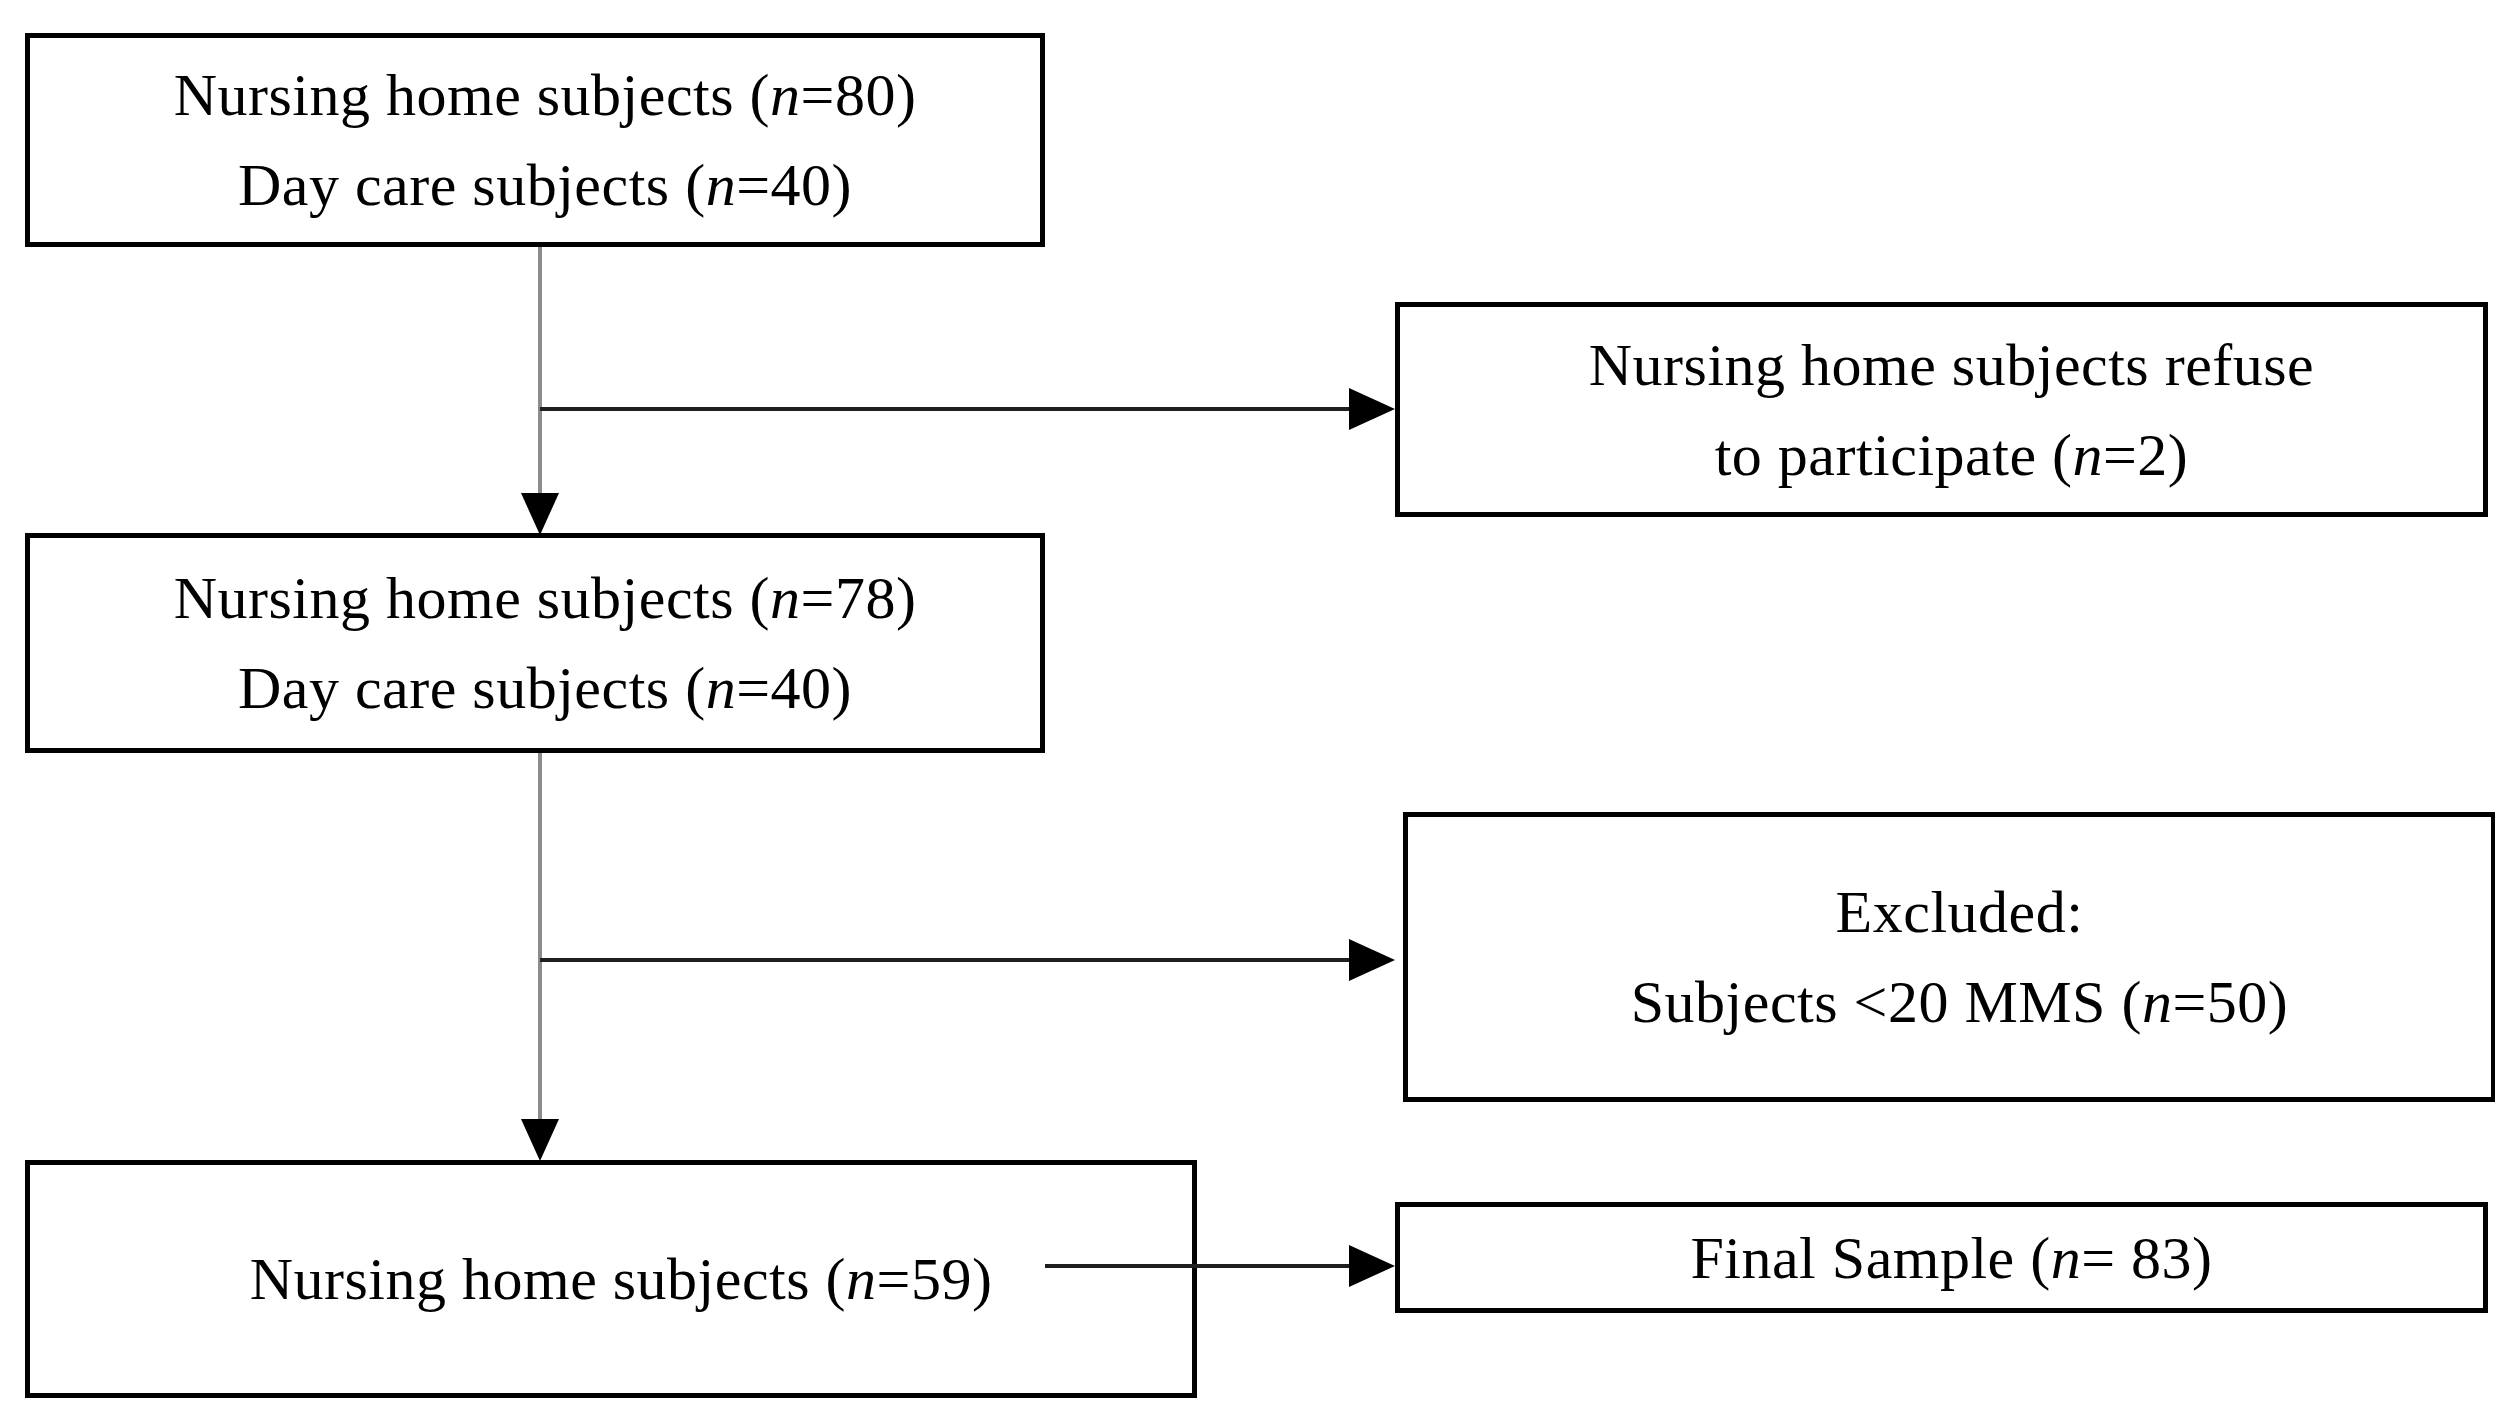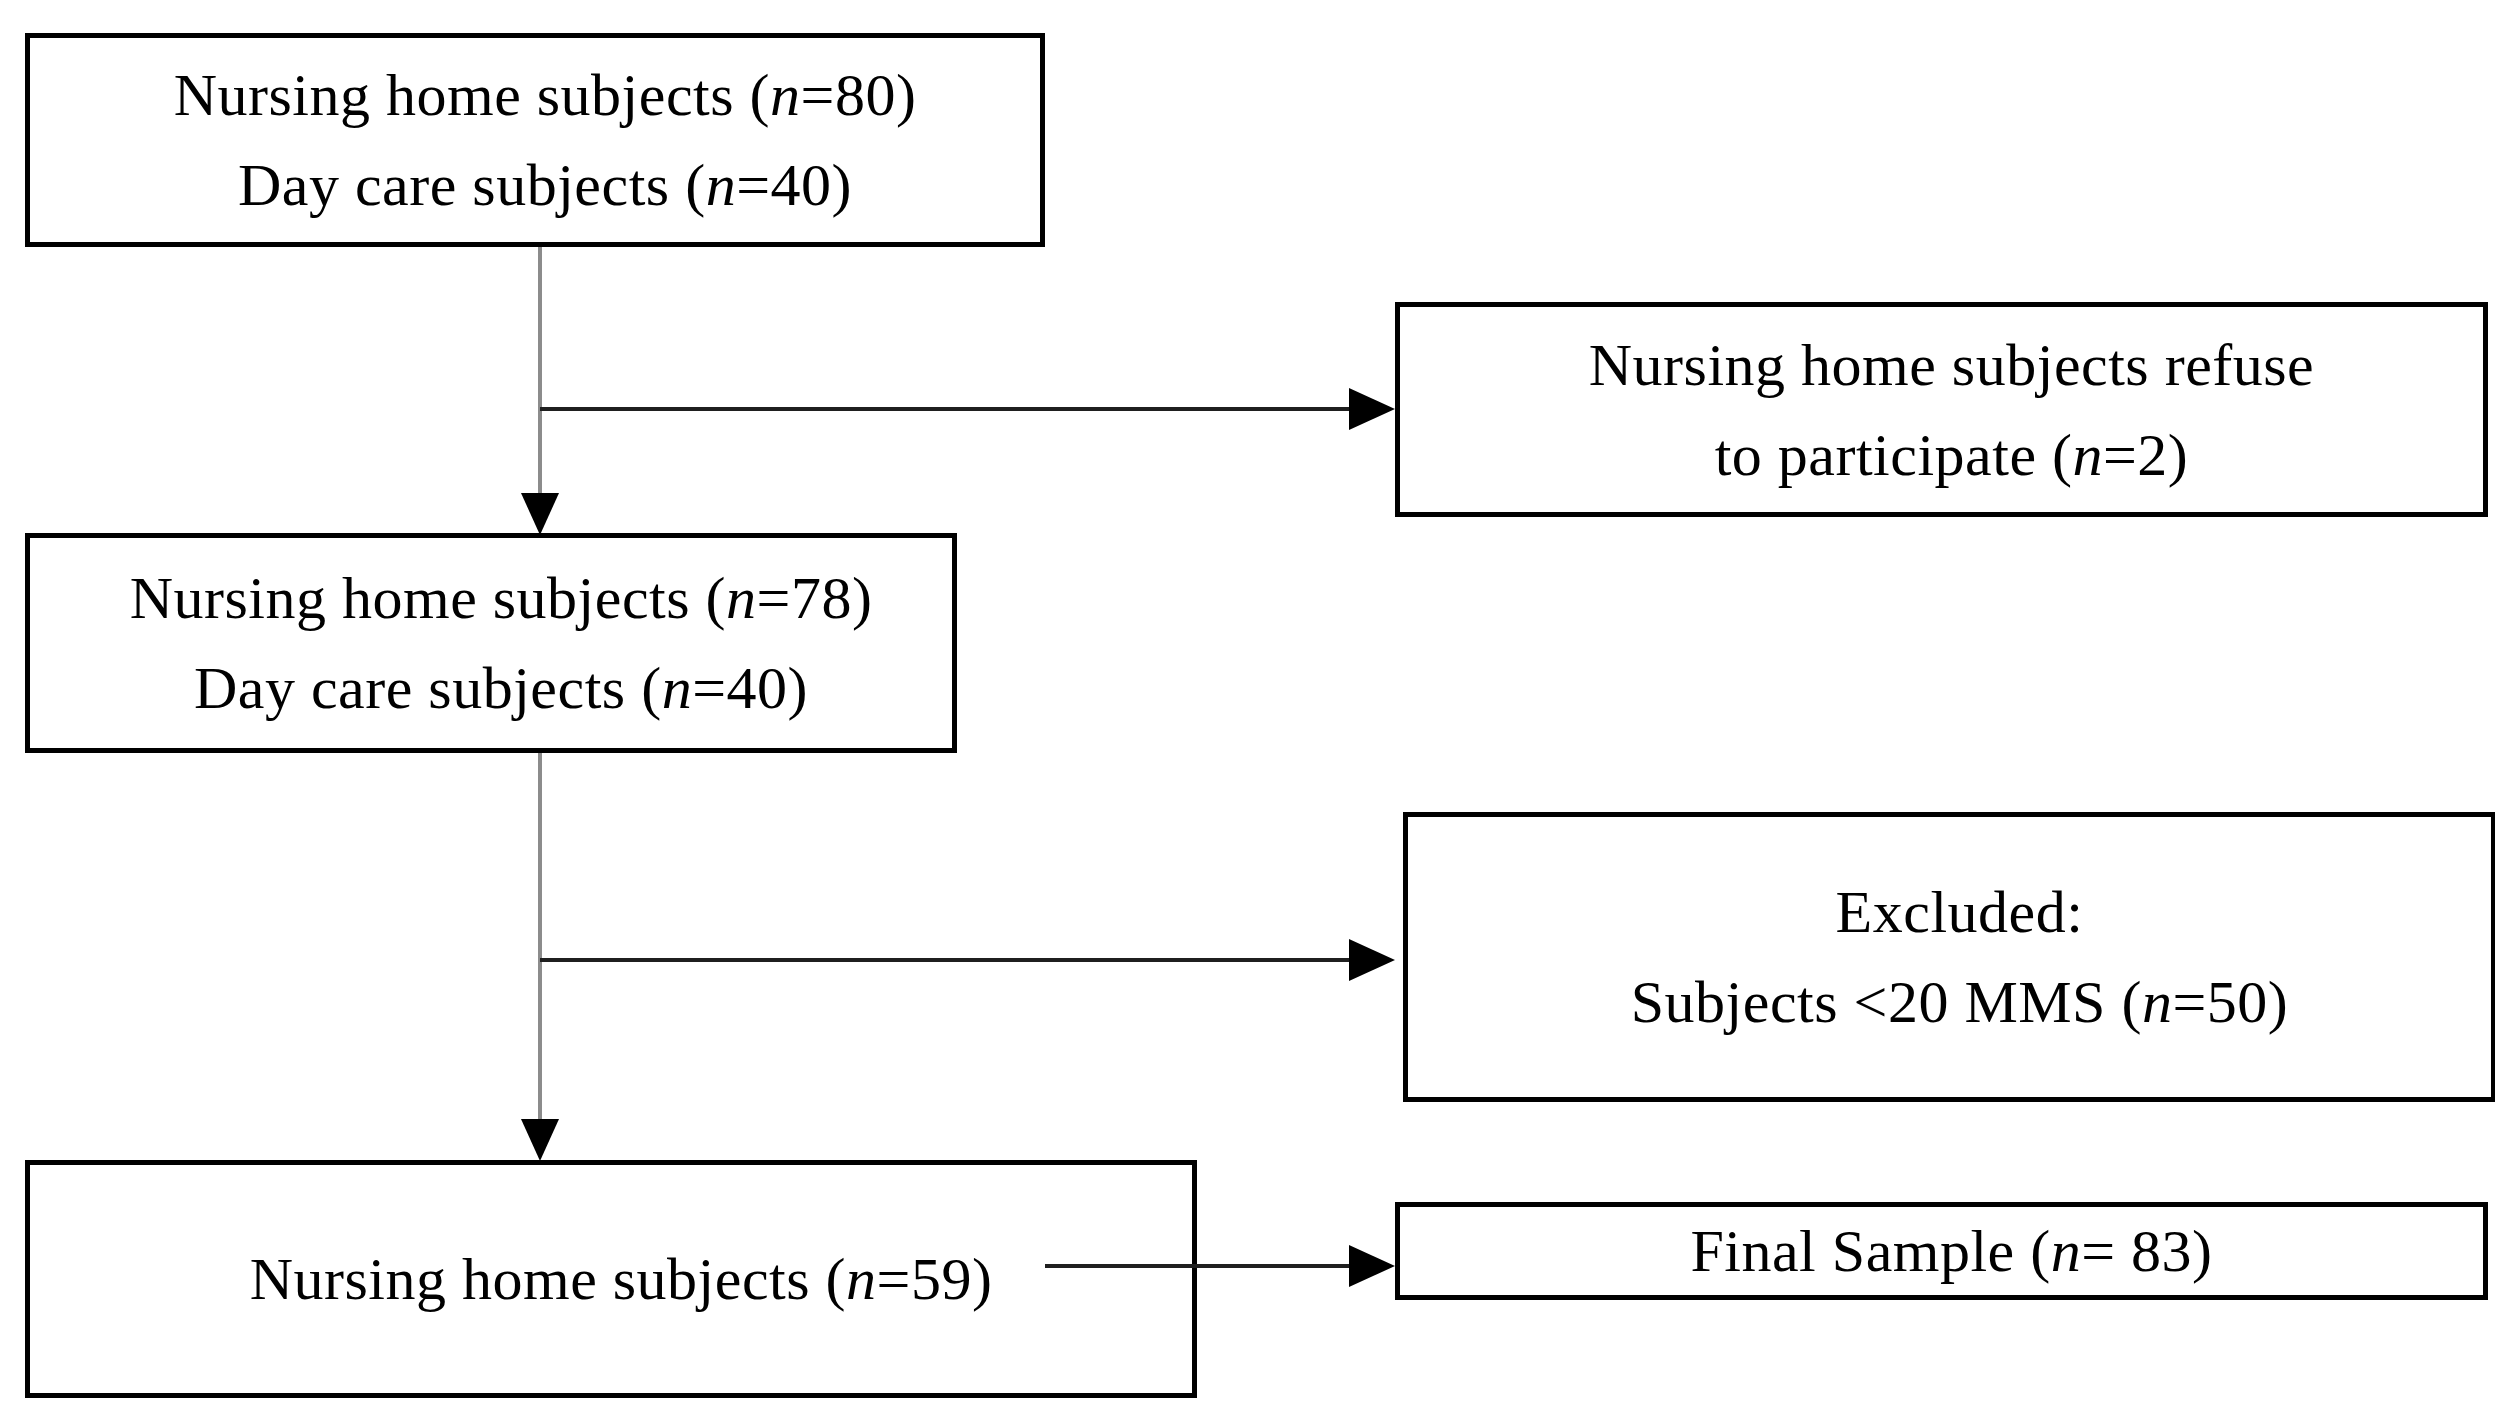--- a/index.html
+++ b/index.html
@@ -23,26 +23,26 @@
     text-align: center;
     font-size: 60px;
     line-height: 90px;
     letter-spacing: 0.5px;
     padding-left: 20px;
   }
   .box .line { white-space: nowrap; }
   .box .it { font-style: italic; }
   
   #box-initial        { left: 25px;   top: 33px;   width: 1020px; height: 214px; }
-  #box-after-refusal  { left: 25px;   top: 533px;  width: 932px; height: 220px; }
+  #box-after-refusal  { left: 25px;   top: 533px;  width: 1020px; height: 220px; }
   #box-after-exclusion{ left: 25px;   top: 1160px; width: 1172px; height: 238px; }
   
   #box-refused        { left: 1395px; top: 302px;  width: 1093px; height: 215px; align-items: center; }
   #box-excluded       { left: 1395px; top: 812px;  width: 1093px; height: 290px; margin-left: 8px; }
-  #box-final          { left: 1395px; top: 1202px; width: 1093px; height: 98px; text-align: right; }
+  #box-final          { left: 1395px; top: 1202px; width: 1093px; height: 111px; text-align: right; }
 
   
   .vline {
     position: absolute;
     width: 4px;
     background: #8c8c8c;
   }
   .hline {
     position: absolute;
     height: 4px;

